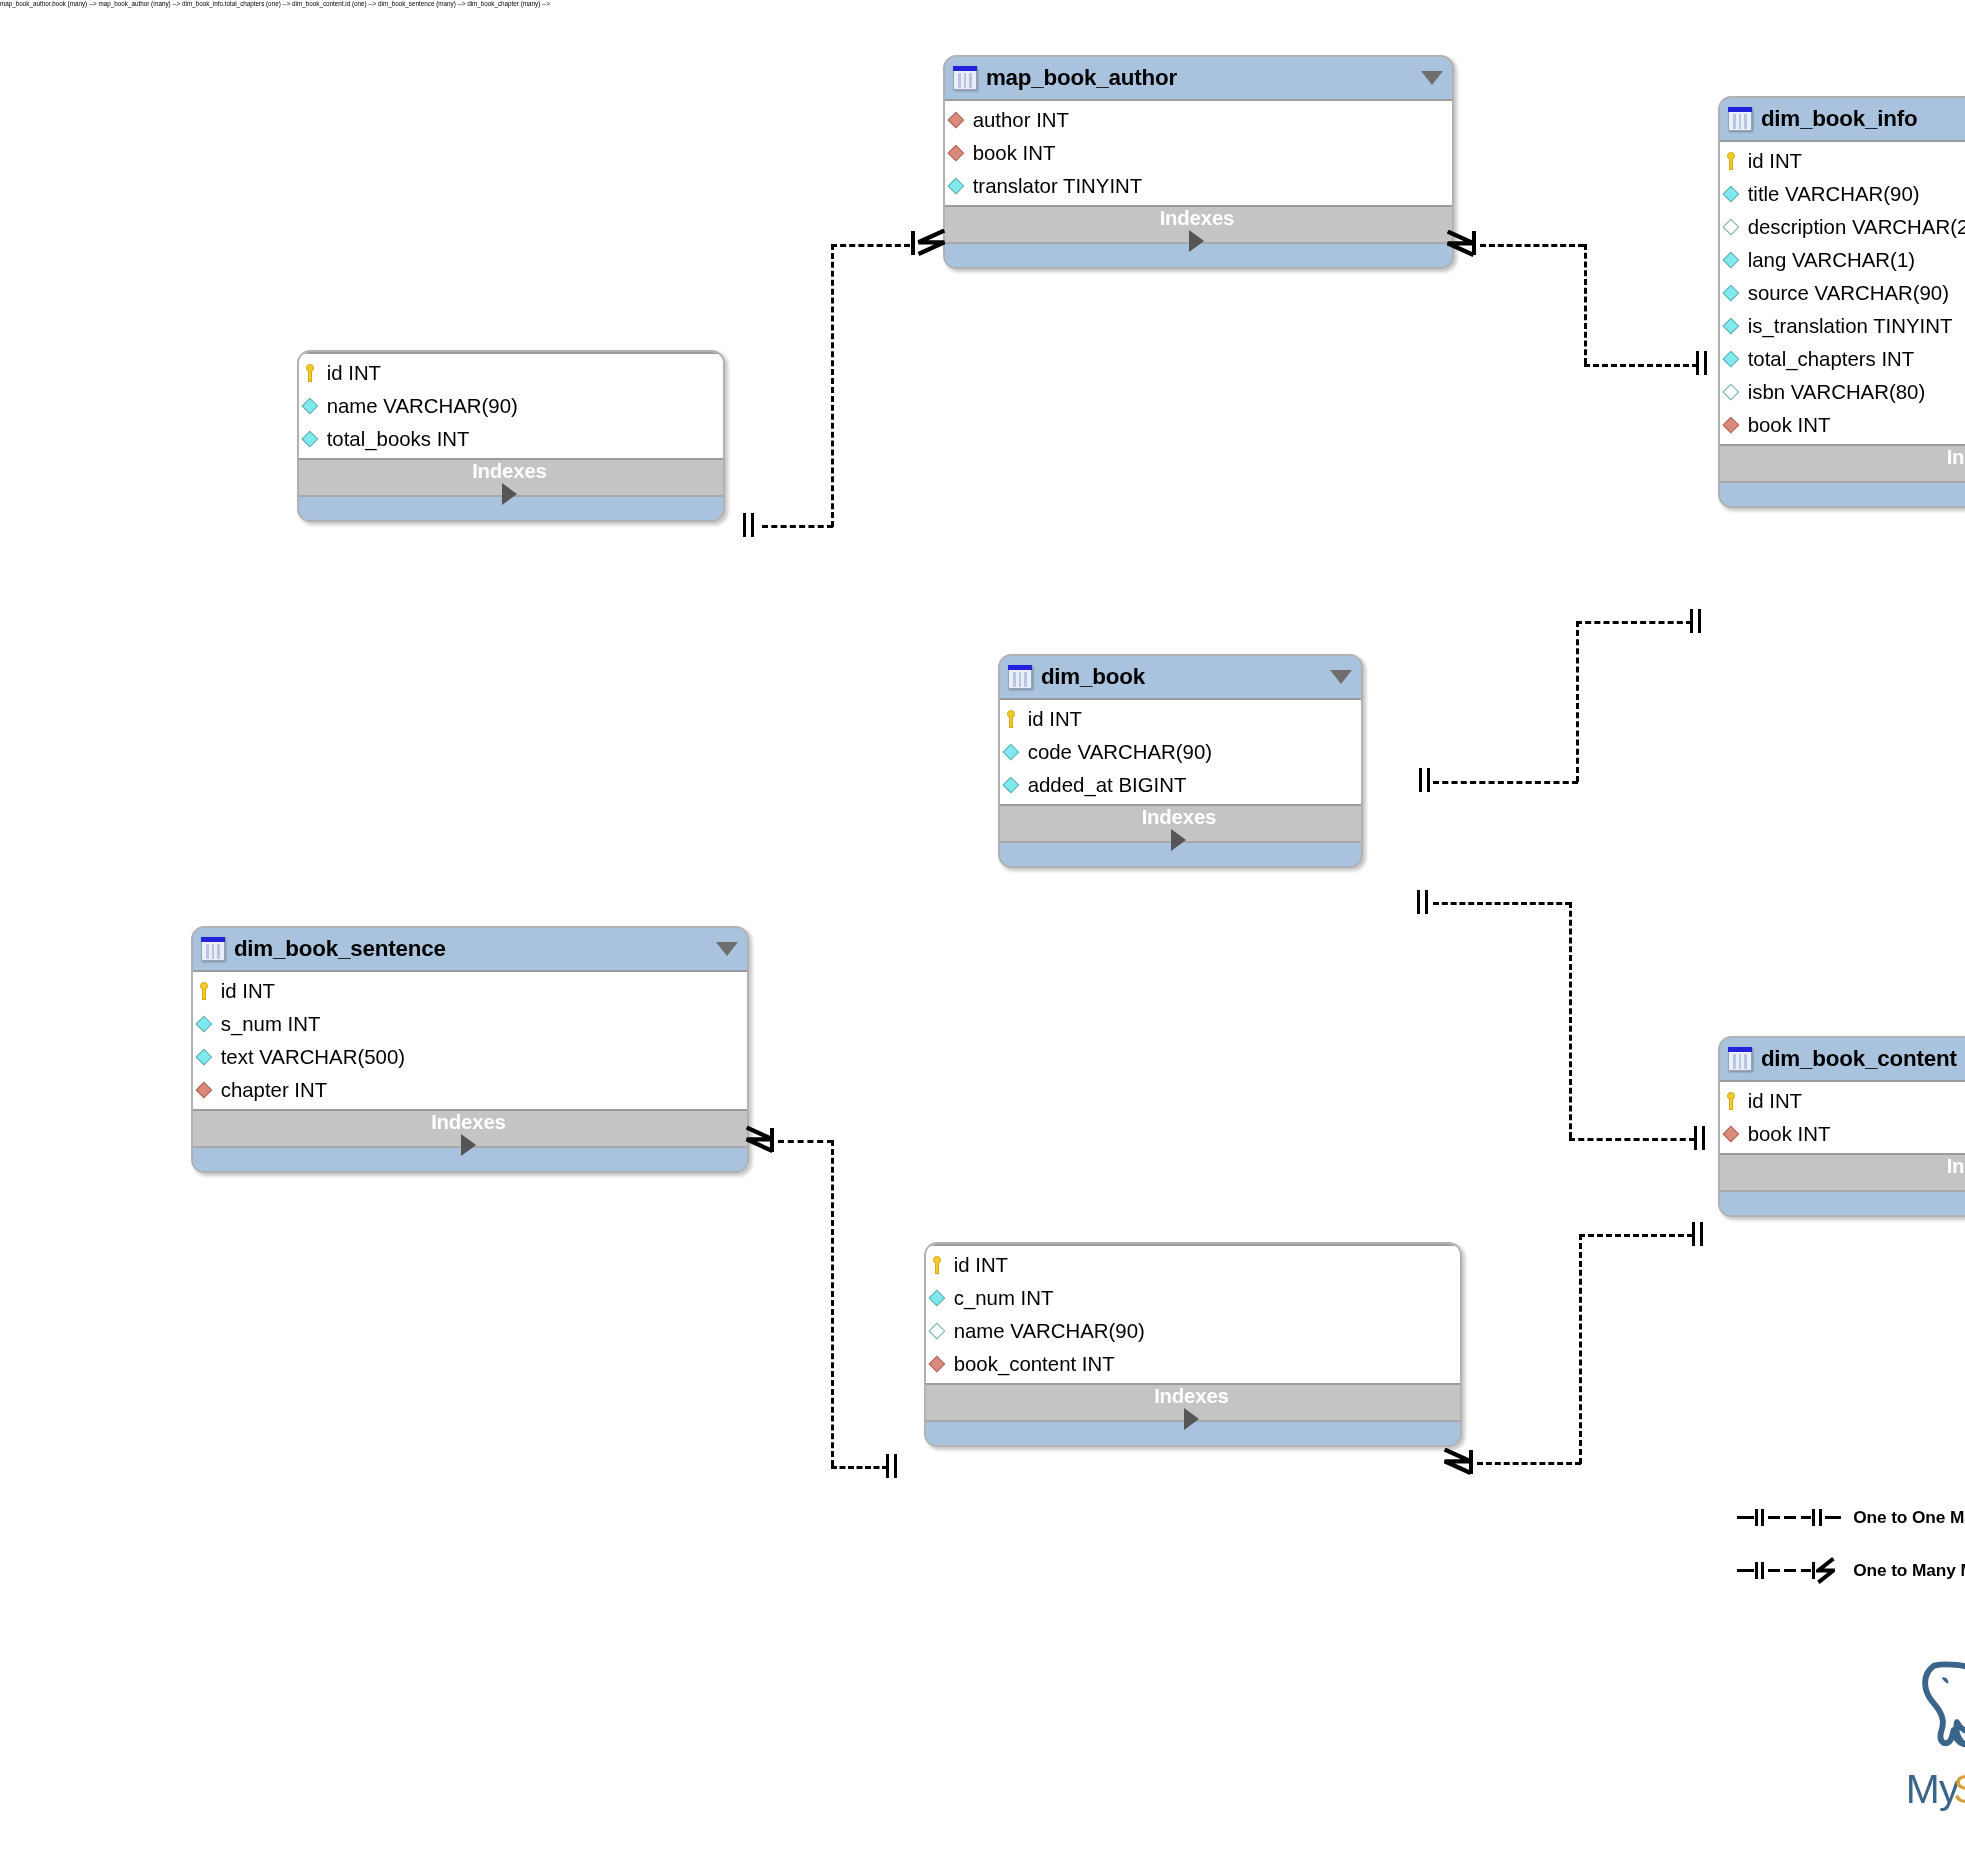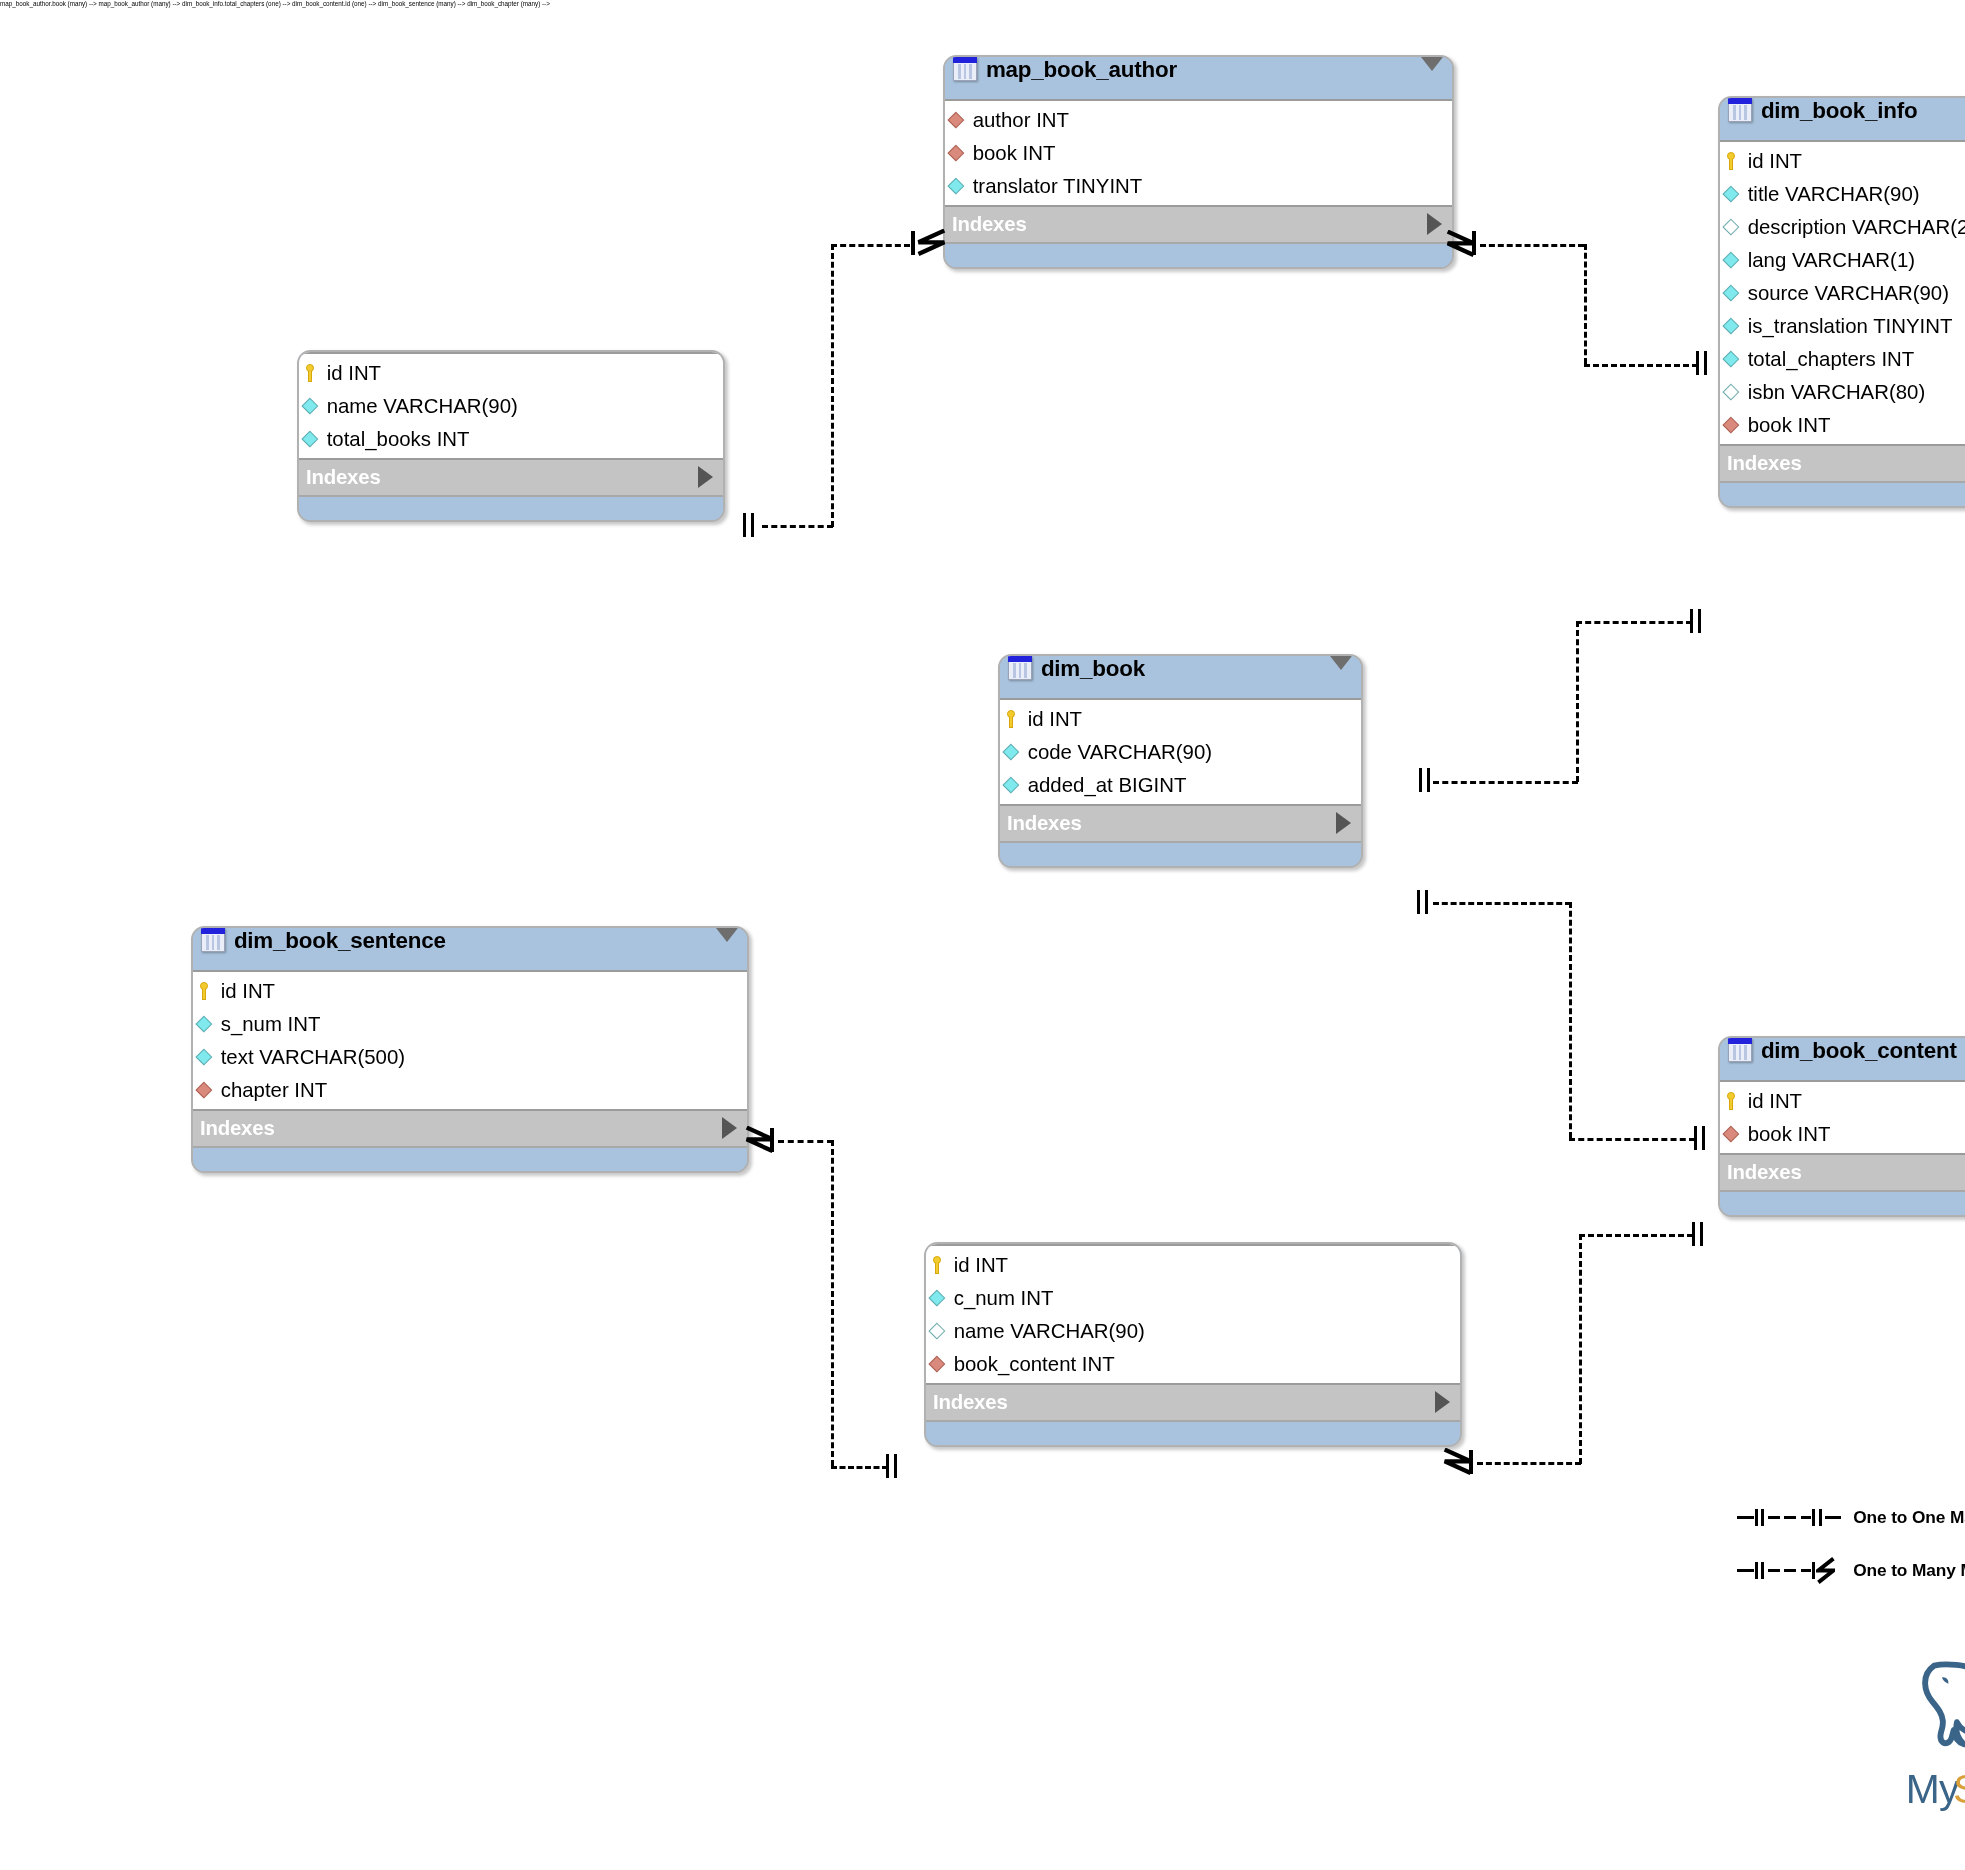--- a/index.html
+++ b/index.html
@@ -24,21 +24,21 @@
     position: absolute;
     box-sizing: border-box;
     border: 2.8px solid #b1b1b1;
     border-radius: 13.4px;
     background: #a9c3de;
     box-shadow: 2.4px 2.4px 3.5px rgba(0,0,0,0.22);
     overflow: hidden;
   }
   .tbl-header {
     display: flex;
-    align-items: flex-start;
+    align-items: center;
     height: 42px;
     padding: 0 8.6px 0 7.9px;
     background: #a9c3de;
     box-sizing: border-box;
   }
   .tbl-icon {
     width: 24.4px;
     height: 24.4px;
     flex: 0 0 24.4px;
     position: relative;
@@ -146,20 +146,21 @@
     line-height: 1;
   }
   .tbl-indexes {
     display: flex;
     align-items: center;
     height: 37px;
     background: #c4c4c4;
     padding: 0 10.2px 0 7px;
     box-sizing: border-box;
     border-bottom: 2px solid #a8a8a8;
+    flex-direction: column;
   }
   .idx-label {
     flex: 1 1 auto;
     font-size: 20.4px;
     font-weight: bold;
     color: #ffffff;
     letter-spacing: -0.2px;
   }
   .idx-caret {
     flex: 0 0 auto;

